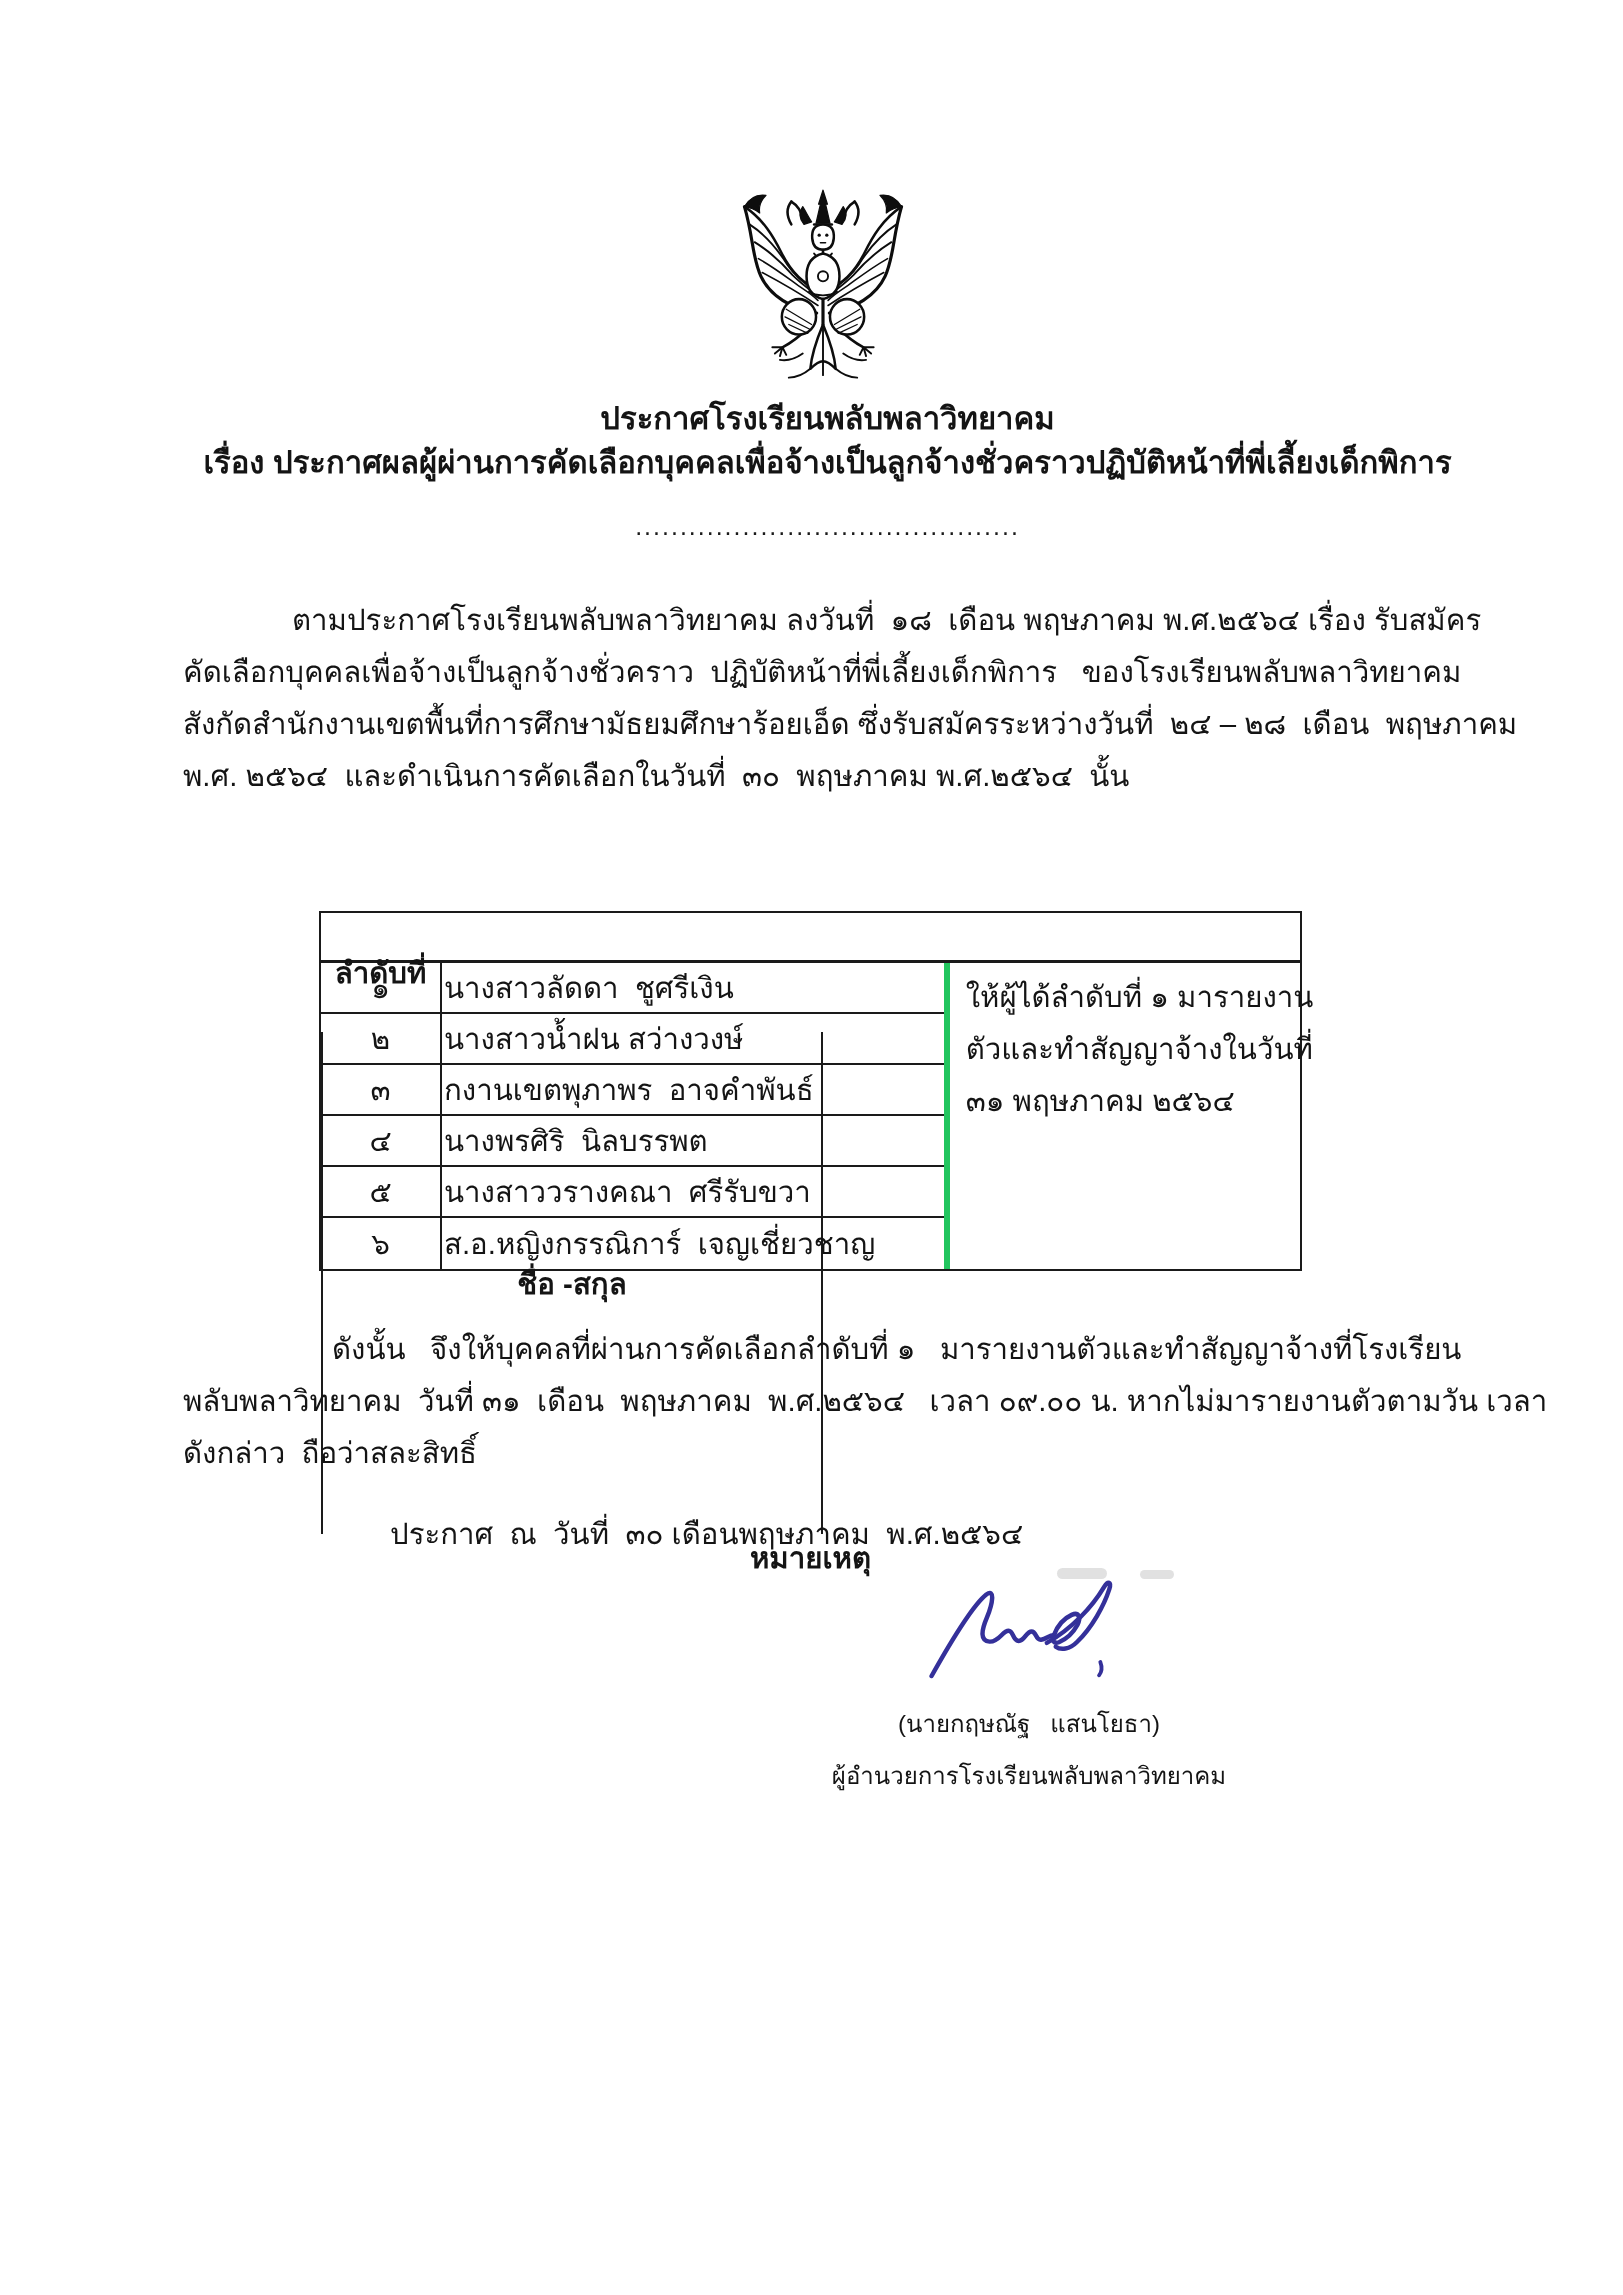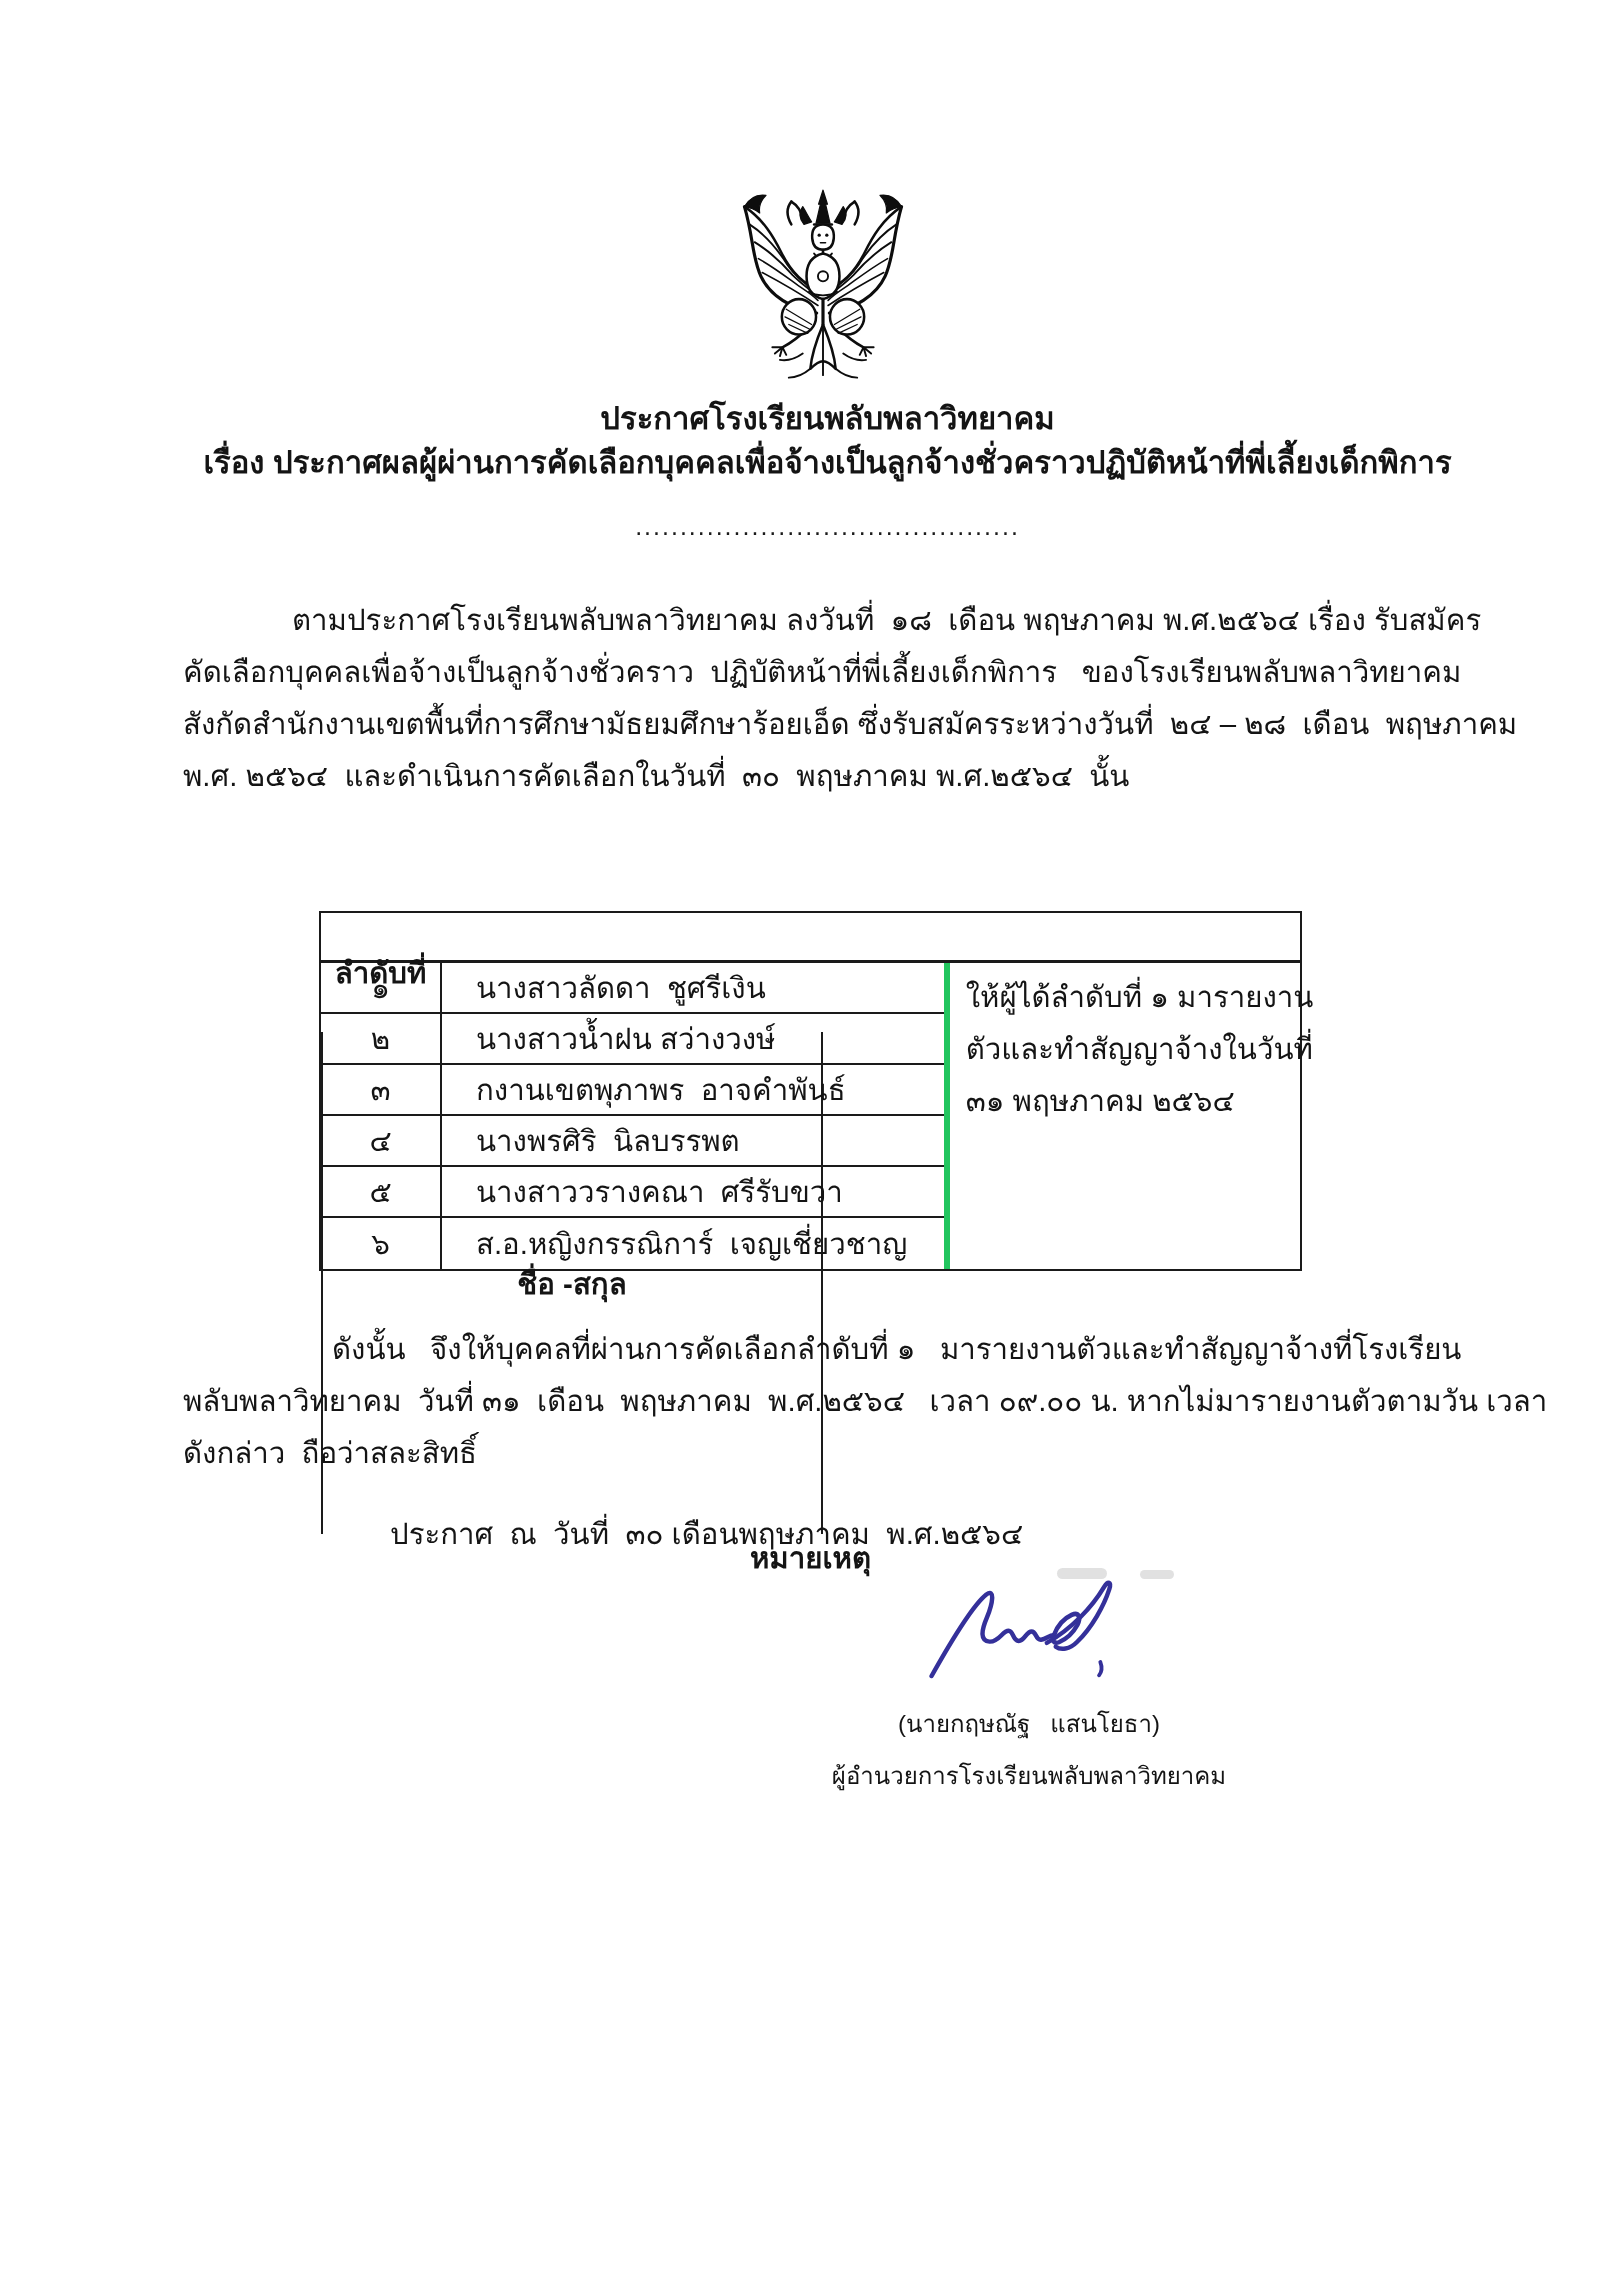--- a/index.html
+++ b/index.html
@@ -21,21 +21,21 @@
   .thead{display:flex;height:47px;border-bottom:3.9px solid #1a1a1a;flex-direction:column;}
   .th{display:flex;align-items:center;justify-content:center;font-weight:bold;box-sizing:border-box;}
   .colno{width:119px;flex:0 0 119px;}
   .colname{width:502px;flex:0 0 502px;border-left:2px solid #1a1a1a;border-right:2px solid #1a1a1a;box-sizing:border-box;}
   .colremark{flex:1;}
   .tbody{display:flex;}
   .rowscol{width:623px;flex:0 0 623px;}
   .tr{display:flex;height:51px;border-bottom:2.6px solid #1a1a1a;box-sizing:border-box;}
   .tr:last-child{border-bottom:none;}
   .td-no{width:119px;flex:0 0 119px;display:flex;align-items:center;justify-content:center;}
-  .td-name{flex:1;display:flex;align-items:center;padding-left:34px;border-left:2px solid #1a1a1a;box-sizing:border-box;}
+  .td-name{flex:1;display:flex;align-items:center;padding-left:2px;border-left:2px solid #1a1a1a;box-sizing:border-box;}
   .remarkcell{flex:1;border-left:6px solid #22c55e;padding:7.9px 5.2px 0 15.7px;line-height:52px;box-sizing:border-box;}
 
   .closing-block{left:751px;top:1698px;width:556px;text-align:center;font-size:24px;line-height:52px;}
   .smudge{background:#d9d9d9;border-radius:5.9px;opacity:.8;}
   .sig-ink path{stroke:#34309a;}
 </style>
 </head>
 <body>
 
 <div class="page">

